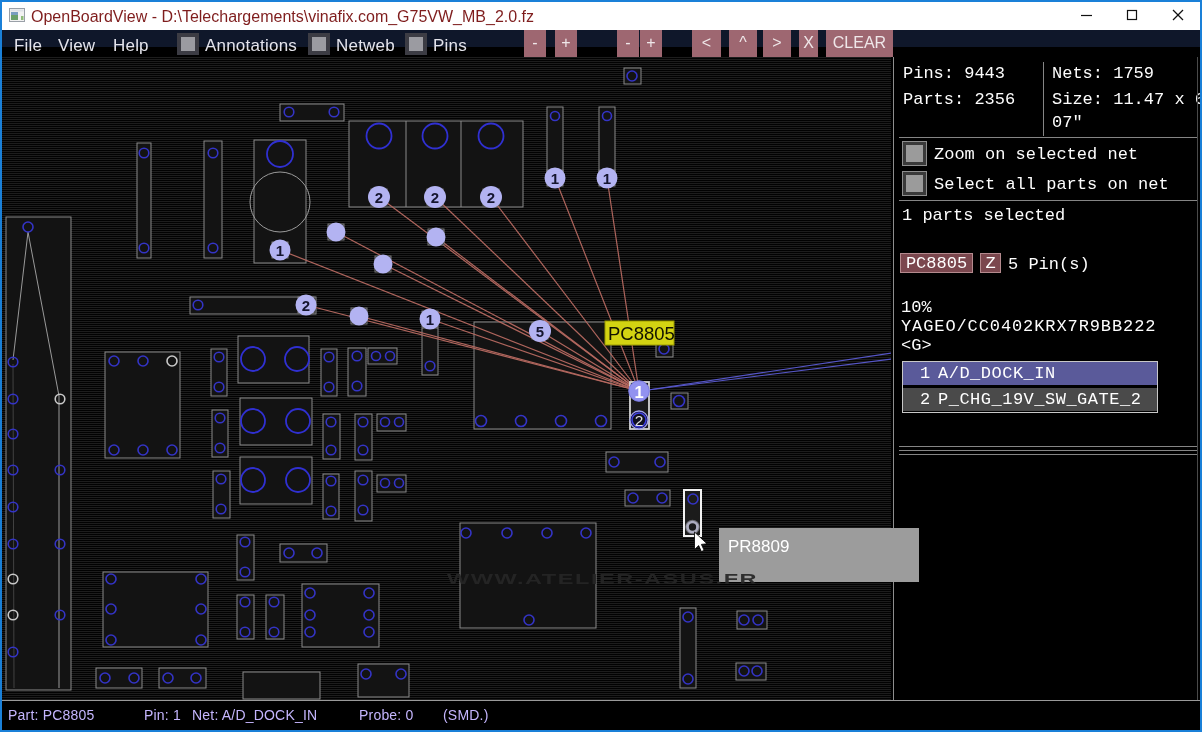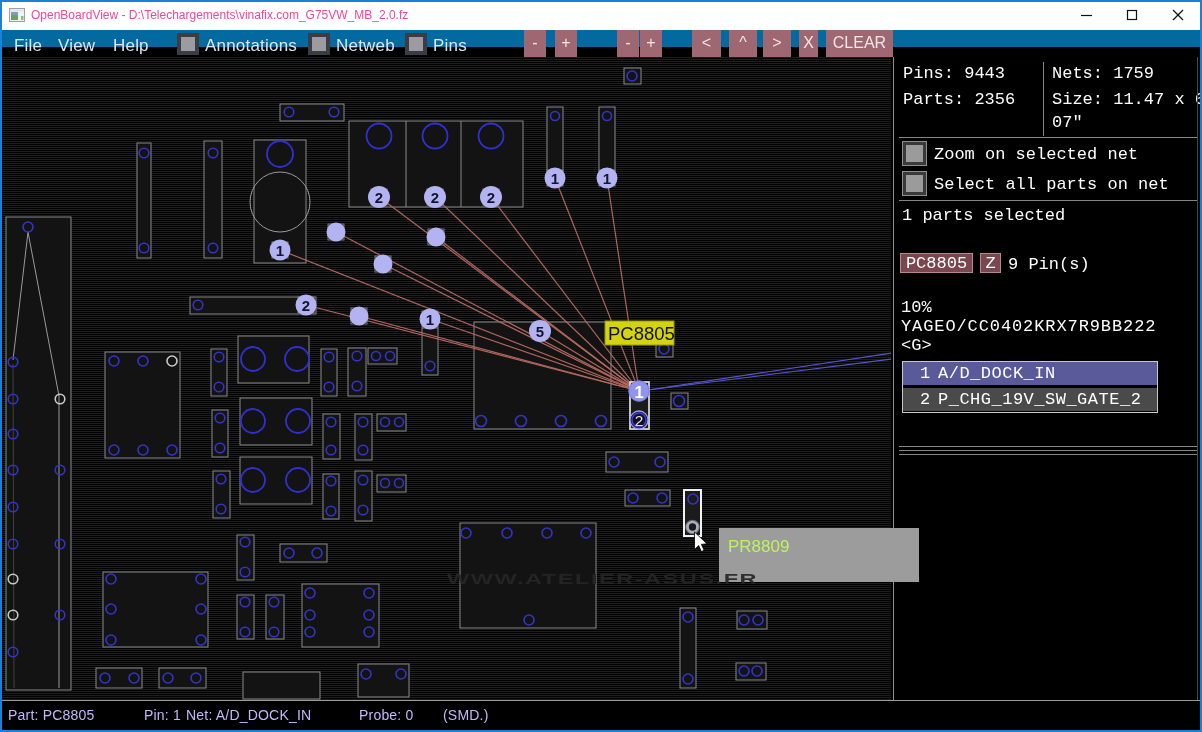--- a/index.html
+++ b/index.html
@@ -1,19 +1,19 @@
 <!DOCTYPE html>
 <html><head><meta charset="utf-8"><style>
 * { margin:0; padding:0; box-sizing:border-box; }
 body { width:1202px; height:732px; position:relative; background:#000; overflow:hidden;
        font-family:"Liberation Sans", sans-serif; }
 .abs { position:absolute; }
 #titlebar { left:0; top:0; width:1202px; height:30px; background:#ffffff; }
-#title { left:31px; top:8px; font-size:12px; color:#ec4899; }
-#menubar { left:0; top:30px; width:1202px; height:17px; background:#0369a1; }
+#title { left:31px; top:8px; font-size:16px; color:#7f1d1d; }
+#menubar { left:0; top:30px; width:1202px; height:17px; background:#0f172a; }
 .mi { position:absolute; top:6px; font-size:17px; letter-spacing:0.2px; color:#e4e4ec; }
 .cbo { position:absolute; top:3px; width:22px; height:22px; background:#3c3c44; }
 .cbi { position:absolute; top:7px; width:14px; height:14px; background:#9b9ba1; }
 .btn { position:absolute; top:0; height:27px; background:#9e6771; color:#efe7e9; font-size:16px;
        text-align:center; line-height:25px; }
 #canvasbg { left:2px; top:57px; width:889px; height:643px;
   background:repeating-linear-gradient(to bottom, #1d1d1d 0px, #1d1d1d 1px, #020202 1px, #020202 2px); }
 #sidebar { left:893px; top:57px; width:307px; height:643px; background:#000;font-family:Liberation Mono, monospace; }
 .sline { position:absolute; font-size:17px; color:#fdfdfd; white-space:nowrap; }
 .sep { position:absolute; left:6px; width:298px; height:1px; background:#858585; }
@@ -73,21 +73,21 @@
   <div class="abs" style="left:9px;top:84px;width:25px;height:25px;background:#3a3a3a;border:1px solid #8e8e8e"></div>
   <div class="abs" style="left:13px;top:88px;width:17px;height:17px;background:#9b9b9b"></div>
   <div class="sline" style="left:41px;top:88px">Zoom on selected net</div>
   <div class="abs" style="left:9px;top:114px;width:25px;height:25px;background:#3a3a3a;border:1px solid #8e8e8e"></div>
   <div class="abs" style="left:13px;top:118px;width:17px;height:17px;background:#9b9b9b"></div>
   <div class="sline" style="left:41px;top:118px">Select all parts on net</div>
   <div class="sep" style="top:143px"></div>
   <div class="sline" style="left:9px;top:149px">1 parts selected</div>
   <div class="abs" style="left:7px;top:196px;width:73px;height:20px;background:#7b474e;border:1px solid #b48a8e;color:#fff;font-size:17px;text-align:center;line-height:19px">PC8805</div>
   <div class="abs" style="left:87px;top:196px;width:21px;height:20px;background:#7b474e;border:1px solid #b48a8e;color:#fff;font-size:17px;text-align:center;line-height:19px">Z</div>
-  <div class="sline" style="left:115px;top:198px">9 Pin(s)</div>
+  <div class="sline" style="left:115px;top:198px">5 Pin(s)</div>
   <div class="sline" style="left:8px;top:241px">10%</div>
   <div class="sline" style="left:8px;top:260px;letter-spacing:0.9px">YAGEO/CC0402KRX7R9BB222</div>
   <div class="sline" style="left:8px;top:279px">&lt;G&gt;</div>
   <div class="abs" style="left:9px;top:304px;width:256px;height:52px;border:1px solid #c8c8c8;background:#000"></div>
   <div class="abs" style="left:10px;top:305px;width:254px;height:23px;background:#5a5a9a;color:#fff;font-size:17px;line-height:23px">
       <span style="position:absolute;left:17px">1</span>
       <span style="position:absolute;left:35px;letter-spacing:0.5px">A/D_DOCK_IN</span>
     </div>
   <div class="abs" style="left:10px;top:331px;width:254px;height:23px;background:#4a4a4a;color:#fff;font-size:17px;line-height:23px;overflow:hidden">
       <span style="position:absolute;left:17px">2</span>
@@ -332,22 +332,22 @@
 <rect x="684" y="490" width="17" height="46" fill="#1b1b1b" stroke="#f2f2f2" stroke-width="2"></rect>
 <circle cx="693" cy="499" r="5" fill="none" stroke="#3434c6" stroke-width="1.6"></circle>
 <circle cx="692.5" cy="527" r="6.6" fill="none" stroke="#8a8a92" stroke-width="1.4" opacity="0.7"></circle>
 <circle cx="692.5" cy="527" r="5" fill="none" stroke="#adadc0" stroke-width="2.7"></circle>
 <path d="M694.5,532 L694.5,549.5 L698.7,545.6 L701.4,551.6 L704.1,550.3 L701.4,544.4 L707,543.8 Z" fill="#ffffff" stroke="#000000" stroke-width="0.8"></path>
 </g>
 </svg>
 <div class="abs" style="left:719px;top:528px;width:200px;height:54px;background:#9c9c9c;z-index:20"></div>
 <div class="abs" style="left:447px;top:570px;font-size:15.5px;font-weight:bold;letter-spacing:1px;transform:scaleX(1.52);transform-origin:0 0;color:rgba(38,38,38,0.92);z-index:30;white-space:nowrap">WWW.ATELIER-ASUS.FR</div>
 <div class="abs" style="left:719px;top:528px;width:200px;height:54px;z-index:25">
-  <div class="abs" style="left:9px;top:9px;font-size:17px;color:#bef264">PR8809</div>
+  <div class="abs" style="left:9px;top:9px;font-size:17px;color:#ffffff">PR8809</div>
 </div>
 <div class="abs" id="statusbar">
   <div class="abs st" style="left:8px">Part: PC8805</div>
   <div class="abs st" style="left:144px">Pin: 1</div>
-  <div class="abs st" style="left:186px">Net: A/D_DOCK_IN</div>
+  <div class="abs st" style="left:192px">Net: A/D_DOCK_IN</div>
   <div class="abs st" style="left:359px">Probe: 0</div>
   <div class="abs st" style="left:443px">(SMD.)</div>
 </div>
 <div class="abs" id="wborder"></div>
 
 </body></html>

